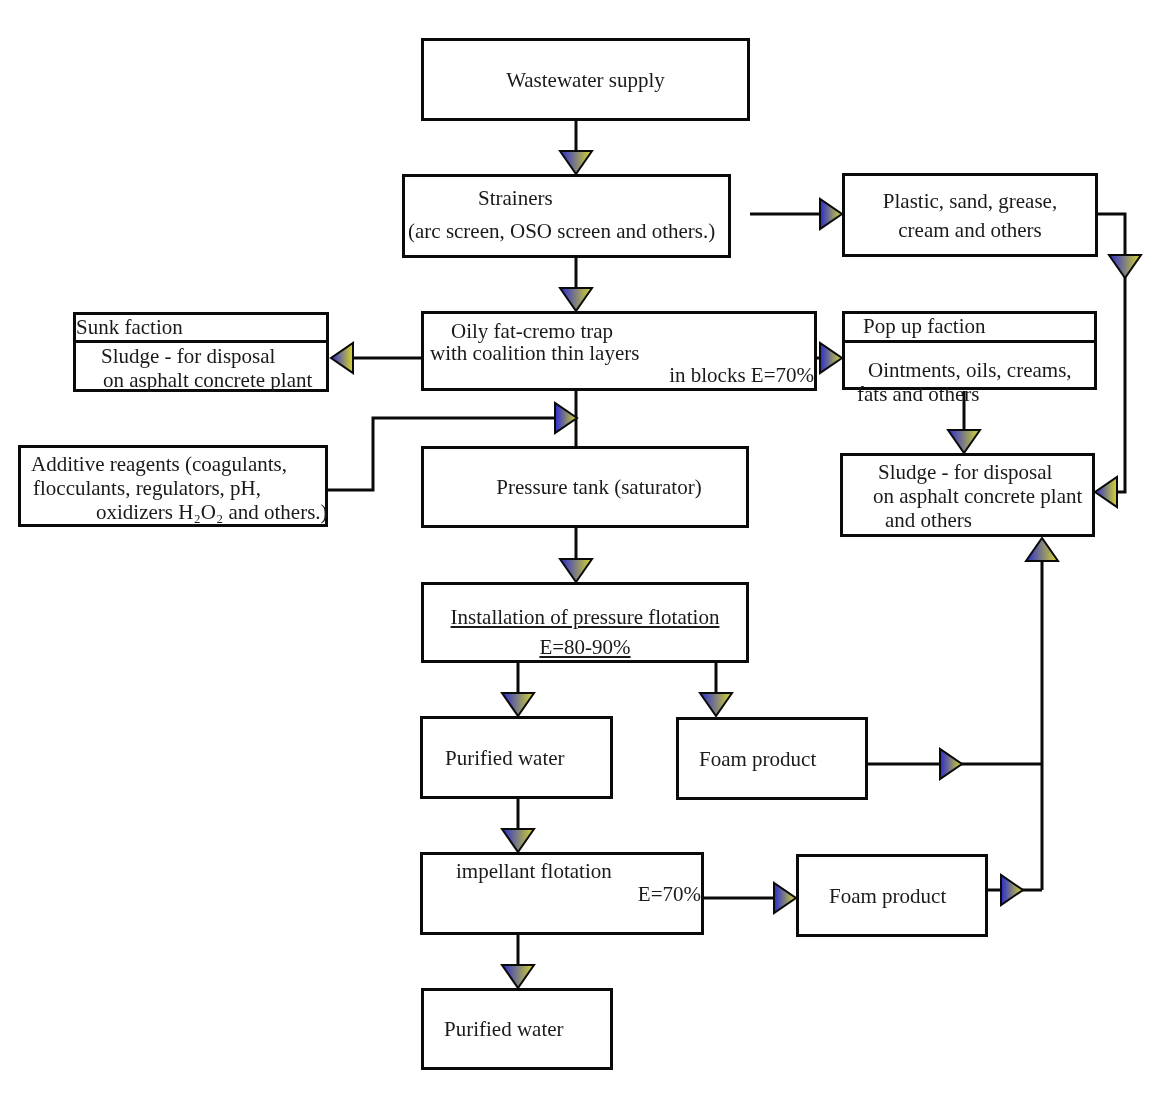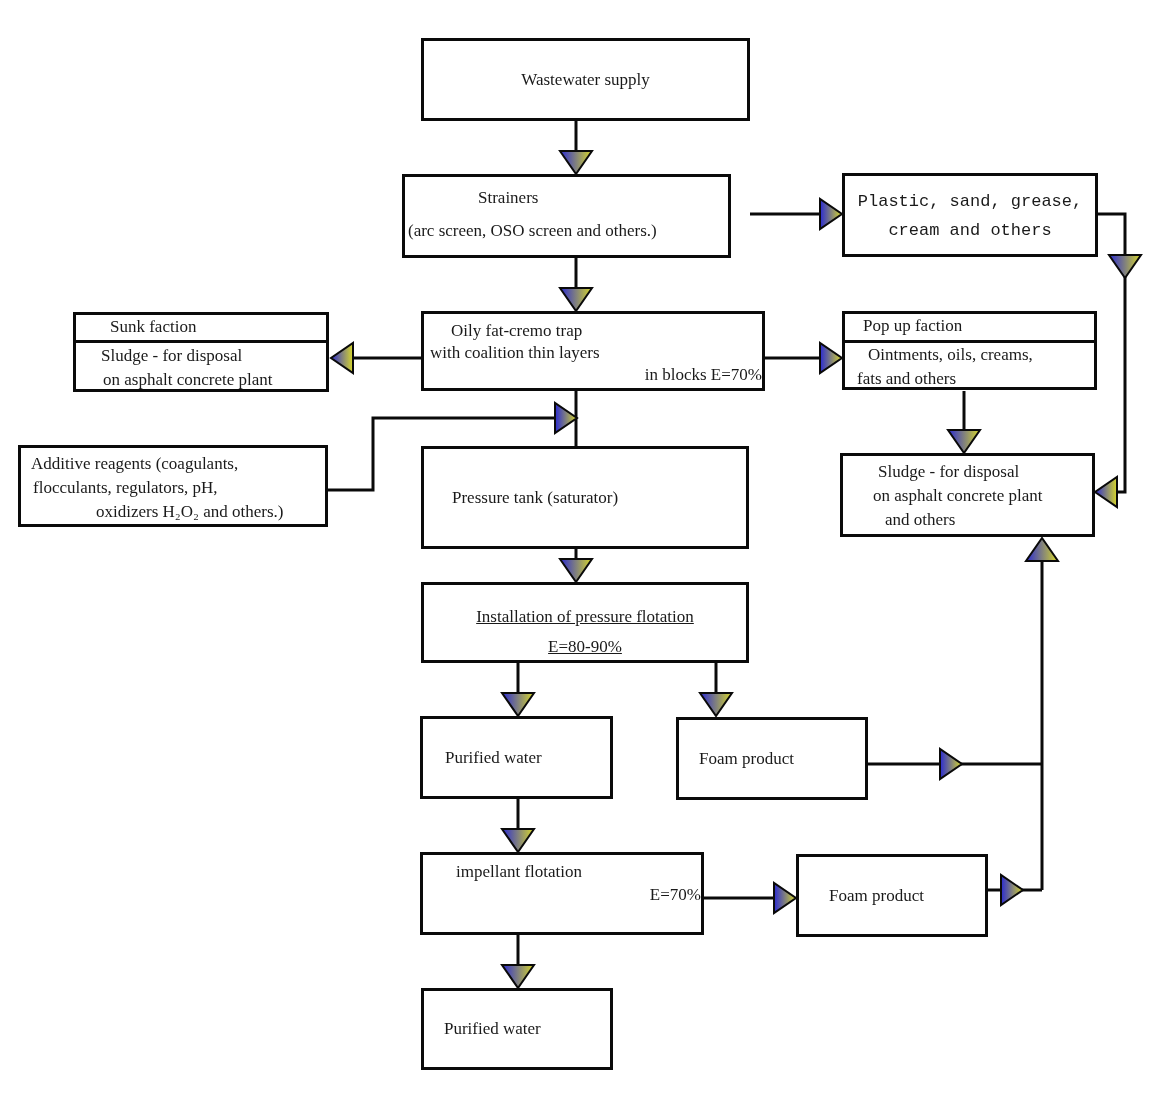--- a/index.html
+++ b/index.html
@@ -10,40 +10,40 @@
     font-family:"Liberation Serif","DejaVu Serif",serif; color:#1a1a1a;
     overflow:hidden;
   }
   svg.connectors { position:absolute; left:0; top:0; z-index:1; }
   svg.connectors .lines path { stroke:var(--line); stroke-width:3; fill:none; }
   svg.connectors .heads polygon { stroke:var(--line); stroke-width:2; fill:url(#ar); }
 
   .box {
     position:absolute; z-index:2; background:#ffffff;
     border:3px solid var(--line); box-sizing:border-box;
-    font-size:17px; line-height:24px; white-space:nowrap;
+    font-size:21px; line-height:24px; white-space:nowrap;
   }
   .box.vc { display:flex; flex-direction:column; justify-content:center; }
   .ln { white-space:nowrap; }
   .ln.center { text-align:right; }
   .hdr { border-bottom:3px solid var(--line); box-sizing:border-box; }
 
   #b-wastewater   { left:421px; top:38px;  width:329px; height:83px;  text-align:center; }
   #b-strainers    { left:402px; top:174px; width:329px; height:84px;  padding-top:9px; }
   #b-strainers .ln + .ln { margin-top:9px; }
-  #b-plastic      { left:842px; top:173px; width:256px; height:84px;  text-align:center; padding-top:11px; line-height:29px;font-family:Liberation Mono, monospace; }
+  #b-plastic      { left:842px; top:173px; width:256px; height:84px;  text-align:center; padding-top:11px; line-height:29px; }
   #b-sunk         { left:73px;  top:312px; width:256px; height:80px; }
-  #b-sunk .hdr    { height:28px; padding-left:34px; }
+  #b-sunk .hdr    { height:28px; }
   #b-sunk .bod    { padding-top:1px; }
-  #b-oily         { left:421px; top:311px; width:344px; height:80px;  padding-top:6px; line-height:22px; }
+  #b-oily         { left:421px; top:311px; width:396px; height:80px;  padding-top:6px; line-height:22px; }
   #b-popup        { left:842px; top:311px; width:255px; height:79px; }
   #b-popup .hdr   { height:29px; padding-left:18px; }
-  #b-popup .bod   { padding-top:0; }
+  #b-popup .bod   { padding-top:15px; }
   #b-additive     { left:18px;  top:445px; width:310px; height:82px;  padding-top:4px; }
-  #b-pressure     { left:421px; top:446px; width:328px; height:103px; }
+  #b-pressure     { left:421px; top:446px; width:328px; height:82px;align-items:center; }
   #b-sludge       { left:840px; top:453px; width:255px; height:84px;  padding-top:4px; }
   #b-installation { left:421px; top:582px; width:328px; height:81px;  text-align:center; padding-top:17px; line-height:30px;text-decoration:underline; }
   #b-purified1    { left:420px; top:716px; width:193px; height:83px; }
   #b-foam1        { left:676px; top:717px; width:192px; height:83px; }
   #b-multicam     { left:420px; top:852px; width:284px; height:83px;  padding-top:5px; line-height:23px; }
   #b-foam2        { left:796px; top:854px; width:192px; height:83px; }
   #b-purified2    { left:421px; top:988px; width:192px; height:82px; }
 </style>
 </head>
 <body style="background: rgb(255, 255, 255);">

